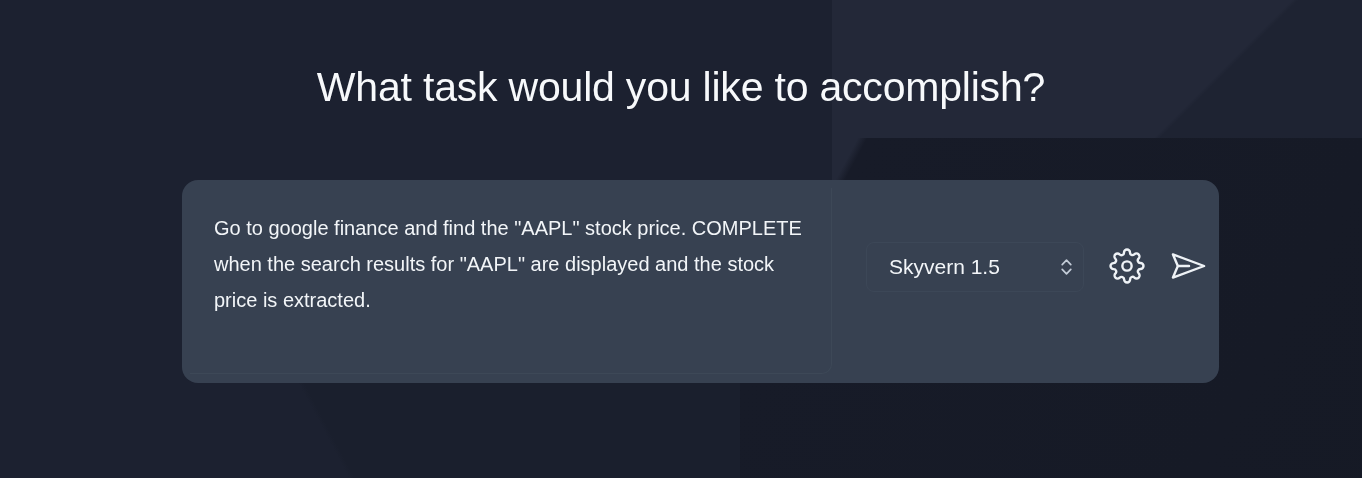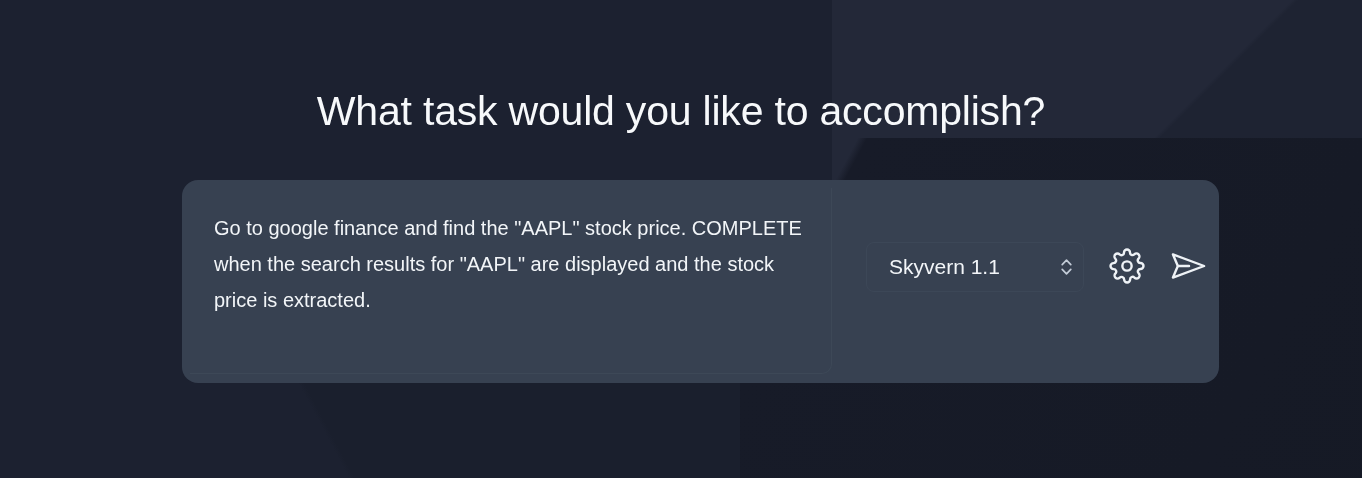--- a/index.html
+++ b/index.html
@@ -53,21 +53,21 @@
   
   #page {
     position: relative;
     z-index: 2;
     width: 100%;
     height: 100%;
   }
 
   #page-title {
     position: absolute;
-    top: 88px;
+    top: 64px;
     left: 0;
     width: 100%;
     text-align: center;
     font-size: 41px;
     font-weight: 300;
     letter-spacing: -0.2px;
     color: #f7f9fb;
   }
 
   
@@ -164,21 +164,21 @@
 
   <h1 id="page-title">What task would you like to accomplish?</h1>
 
   <div id="prompt-card">
 
     <textarea id="task-textarea" placeholder="What task would you like to accomplish?" style="">Go to google finance and find the "AAPL" stock price. COMPLETE when the search results for "AAPL" are displayed and the stock price is extracted.</textarea>
 
     <div id="card-controls">
 
       <div id="model-select-wrap">
-        <span id="model-select-value">Skyvern 1.1</span>
+        <span id="model-select-value">Skyvern 1.5</span>
         <span id="model-select-chevrons">
           <svg width="13" height="24" viewBox="0 0 13 24" fill="none" stroke="currentColor" stroke-width="1.7" stroke-linecap="round" stroke-linejoin="round">
             <polyline points="2.2,9.6 6.5,5.1 10.8,9.6"></polyline>
             <polyline points="2.2,14.4 6.5,18.9 10.8,14.4"></polyline>
           </svg>
         </span>
       </div>
 
       <button id="settings-button" class="icon-btn">
         <span>

